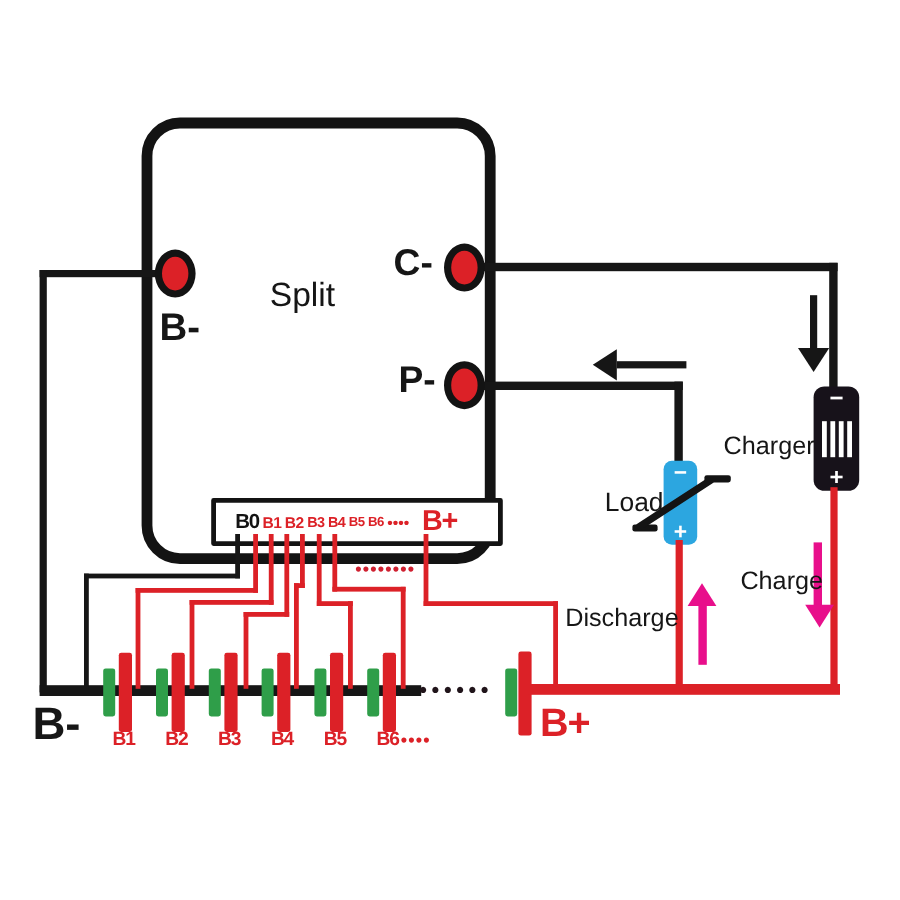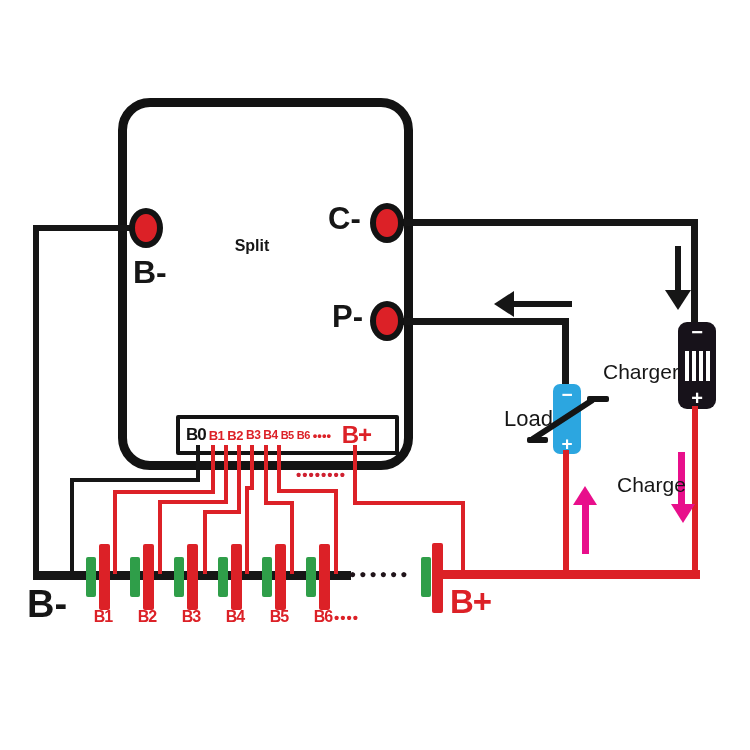--- a/index.html
+++ b/index.html
@@ -1,32 +1,32 @@
 <!DOCTYPE html>
 <html><head>
 <meta charset="utf-8">
 <style>
   html,body{margin:0;padding:0;background:#fff;}
   .canvas{position:relative;width:750px;height:750px;background:#fff;overflow:hidden;
           font-family:"Liberation Sans",sans-serif;color:#161616;}
   .abs{position:absolute;}
   
   .ifbox{left:118px;top:98px;width:277px;height:354px;border:9px solid #131313;border-radius:32px;background:#fff;z-index:1;}
-  .iftitle{left:152px;top:230px;width:200px;text-align:center;font-size:16px;font-weight:700;line-height:31px;z-index:2;}
+  .iftitle{left:152px;top:230px;width:200px;text-align:center;font-size:28px;font-weight:400;line-height:31px;z-index:2;}
   
   .term{width:22px;height:28px;background:#dc2127;border:6px solid #131313;border-radius:50%;z-index:6;}
   .t-b{left:129px;top:208px;} .t-c{left:370px;top:203px;} .t-p{left:370px;top:301px;}
   .termlbl{font-weight:bold;z-index:7;}
   .tl-b{left:133px;top:254px;font-size:32px;} .tl-c{left:328px;top:201px;font-size:31px;} .tl-p{left:332px;top:299px;font-size:31px;}
   
   .wire{position:absolute;z-index:3;}
   .wk{background:#161616;} .wr{background:#dc2127;z-index:5;}
   
   .strip{left:176px;top:415px;width:203px;height:32px;border:4px solid #131313;background:#fff;z-index:4;
-         display:flex;align-items:center;gap:3px;padding:0 6px;border-radius:2px;}
+         display:flex;align-items:center;gap:3px;padding:0 16px;border-radius:2px;}
   .pin{font-weight:bold;color:#dc2127;letter-spacing:-0.5px;}
   .pin-b0{color:#131313;font-size:17px;letter-spacing:-1px;}
   .pin-0,.pin-1{font-size:13px;} .pin-2,.pin-3{font-size:12px;} .pin-4,.pin-5{font-size:11px;}
   .pin-dots{color:#dc2127;font-size:13px;font-weight:bold;letter-spacing:0;}
   .pin-bplus{margin-left:auto;margin-right:18px;font-size:24px;font-weight:bold;color:#dc2127;letter-spacing:-1px;}
   .wiredots{left:296px;top:466px;font-size:15px;font-weight:bold;color:#cf2030;letter-spacing:1px;z-index:5;}
   
   .bar{position:absolute;z-index:4;border-radius:2px;}
   .bar.g{width:10px;height:40px;top:557px;background:#2f9e49;}
   .bar.r{width:11px;height:66px;top:544px;background:#dc2127;}
@@ -183,15 +183,16 @@
 
   <div class="shaft a-left-shaft"></div>
   <div class="ah a-left-head"></div>
   <div class="shaft a-cdown-shaft"></div>
   <div class="ah a-cdown-head"></div>
   <div class="shaft a-dis-shaft"></div>
   <div class="ah a-dis-head"></div>
   <div class="shaft a-chg-shaft"></div>
   <div class="ah a-chg-head"></div>
 
+  <div class="abs flbl l-discharge">Discharge</div>
   <div class="abs flbl l-charge">Charge</div>
 
 </div>
 
 </body></html>

